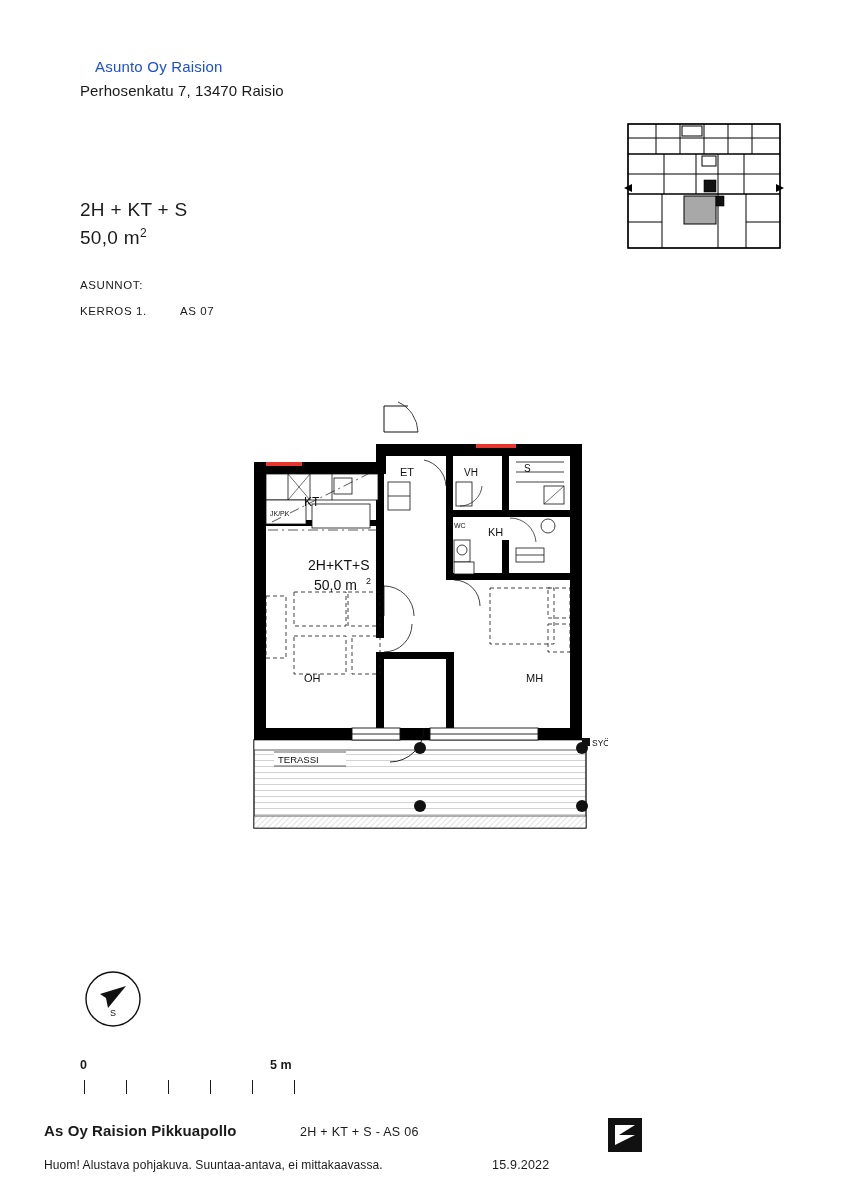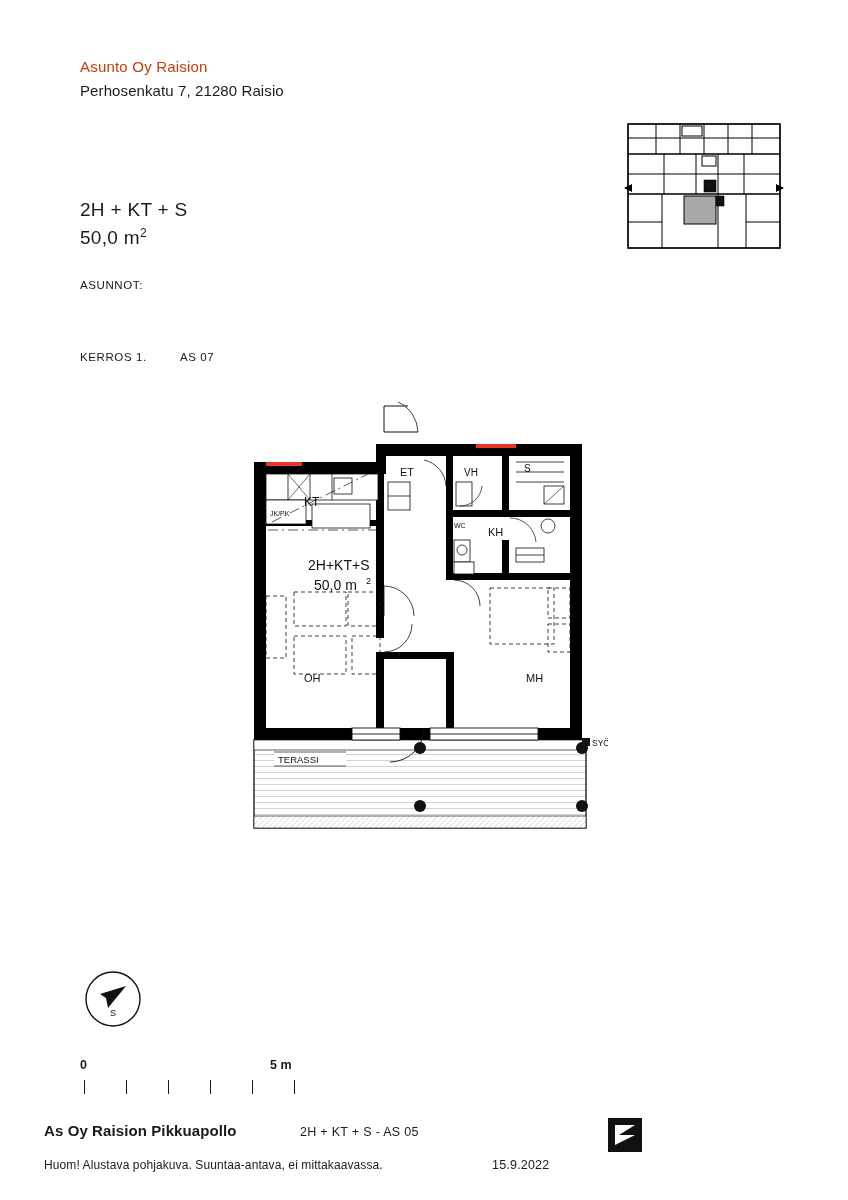--- a/index.html
+++ b/index.html
@@ -9,33 +9,33 @@
     height: 1200px;
     background: #ffffff;
     font-family: "Liberation Sans", sans-serif;
     color: #1a1a1a;
     position: relative;
     overflow: hidden;
   }
 
   
   .header { position: absolute; left: 80px; top: 58px; }
-  .company { font-size: 15px; letter-spacing: 0.2px; color: #c2410c; }
+  .company { font-size: 15px; letter-spacing: 0.2px; color: #1d4ed8; margin-left: 15px; }
   .project-title { font-size: 31px; font-weight: 400; letter-spacing: -0.2px; margin-top: 4px; line-height: 1.1; }
   .address { font-size: 15px; margin-top: 7px; letter-spacing: 0.1px; }
 
   .type-block { position: absolute; left: 80px; top: 196px; }
   .type-line { font-size: 19px; letter-spacing: 0.3px; line-height: 1.45; }
   .area-line { font-size: 19px; letter-spacing: 0.3px; line-height: 1.45; }
   .area-line sup { font-size: 12px; vertical-align: super; }
 
   .apartments { position: absolute; left: 80px; top: 279px; }
   .apt-head { font-size: 11.5px; letter-spacing: 0.6px; }
   .apt-row { font-size: 11.5px; letter-spacing: 0.6px; margin-top: 14px; }
-  .apt-row .floor { display: inline-block; width: 100px; margin-top: 46px; }
+  .apt-row .floor { display: inline-block; width: 100px; }
 
   
   .keyplan { position: absolute; left: 618px; top: 118px; width: 172px; height: 136px; }
   .keyplan svg { display: block; }
 
   
   .floorplan { position: absolute; left: 248px; top: 400px; width: 360px; height: 440px; }
   .floorplan svg { display: block; }
 
   
@@ -61,21 +61,21 @@
   .logo-text { font-size: 29px; font-weight: bold; letter-spacing: -0.6px; }
 
   
   text { font-family: "Liberation Sans", sans-serif; }
 </style>
 </head>
 <body>
 
 <div class="header">
   <div class="company">Asunto Oy Raision</div>
-  <div class="address">Perhosenkatu 7, 21280 Raisio</div>
+  <div class="address">Perhosenkatu 7, 13470 Raisio</div>
 </div>
 
 <div class="type-block">
   <div class="type-line">2H + KT + S</div>
   <div class="area-line"><span>50,0 m</span><sup>2</sup></div>
 </div>
 
 <div class="apartments">
   <div class="apt-head">ASUNNOT:</div>
   <div class="apt-row">
@@ -326,21 +326,21 @@
     <span class="tick" style="left:46px"></span>
     <span class="tick" style="left:88px"></span>
     <span class="tick" style="left:130px"></span>
     <span class="tick" style="left:172px"></span>
     <span class="tick" style="left:214px"></span>
   </div>
 </div>
 
 <div class="footer">
   <div class="footer-title">As Oy Raision Pikkuapollo</div>
-  <div class="footer-type">2H + KT + S - AS 05</div>
+  <div class="footer-type">2H + KT + S - AS 06</div>
   <div class="footer-date">15.9.2022</div>
   <div class="footer-note">Huom! Alustava pohjakuva. Suuntaa-antava, ei mittakaavassa.</div>
 
   <div class="logo">
     <span class="logo-mark">
       <svg width="34" height="34" viewBox="0 0 34 34">
         <rect x="0" y="0" width="34" height="34" fill="#111"></rect>
         <path d="M7 7 L27 7 L11 17 L27 17 L7 27 Z" fill="#ffffff"></path>
       </svg>
     </span>

